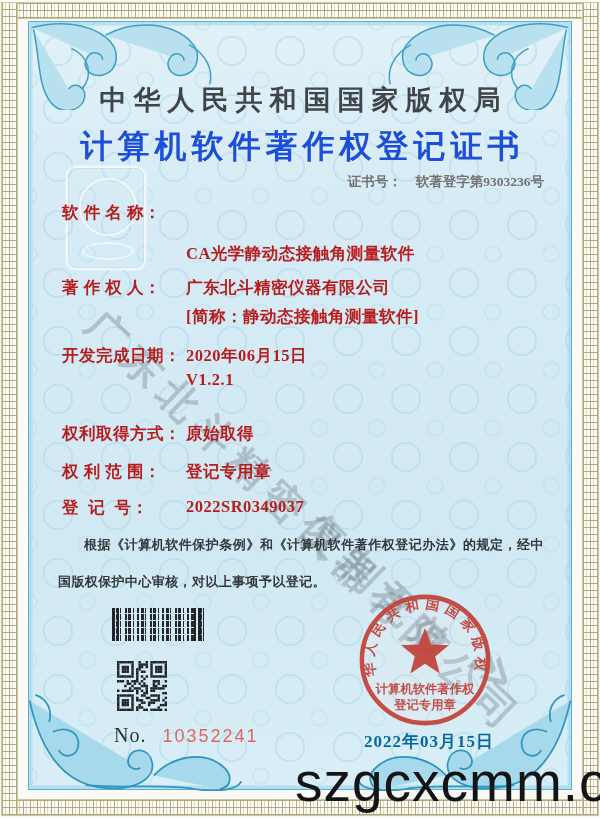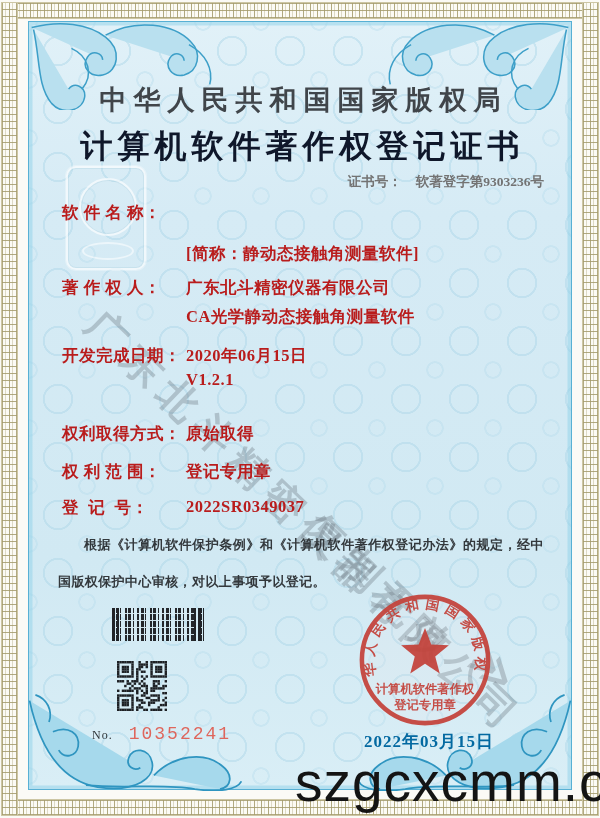--- a/index.html
+++ b/index.html
@@ -57,21 +57,21 @@
   }
 
   
   .authority {
     position:absolute; left:0; right:0; top:82px; text-align:center;
     font-size:27px; font-weight:700; letter-spacing:7px; color:#40454a;
     text-indent:7px; white-space:nowrap;
   }
   .cert-title {
     position:absolute; left:0; right:0; top:125px; text-align:center;
-    font-size:32px; font-weight:700; letter-spacing:5px; color:#0f172a;
+    font-size:32px; font-weight:700; letter-spacing:5px; color:#1d4ed8;
     text-indent:5px; white-space:nowrap;
   }
   .certno-line {
     position:absolute; right:56px; top:173px;
     font-size:13.5px; font-weight:700; color:#737373; white-space:nowrap;
   }
   .certno-line .gap { display:inline-block; width:14px; }
 
   .row { position:absolute; left:62px; display:flex; align-items:flex-start;
          font-size:16.5px; font-weight:700; color:#b91c1c; letter-spacing:.5px; }
@@ -98,23 +98,23 @@
   }
   .barcode::before { left:0; width:8px; }
   .barcode::after  { right:0; width:10px; }
 
   .qr { position:absolute; left:117px; top:661px; width:50px; height:50px; }
   .qr svg { width:100%; height:100%; fill:#1d2024; }
 
   .serial {
     position:absolute; left:92px; top:724px; white-space:nowrap;
   }
-  .serial .no { font-size:12px; color:#2f3539; letter-spacing:1px; }
+  .serial .no { font-size:20px; color:#2f3539; letter-spacing:1px;margin-left:22px; }
   .serial .num {
-    font-family:Liberation Mono, monospace;
+    font-family:Liberation Sans, sans-serif;
     font-size:18px; color:#e0584c; letter-spacing:2px; margin-left:12px; opacity:.9;
   }
 
   
   .seal { position:absolute; left:354px; top:589px; width:142px; height:142px; opacity:.93; }
   .issue-date {
     position:absolute; left:364px; top:730px; font-size:17px; font-weight:700;
     color:#0369a1; letter-spacing:1px; white-space:nowrap;
   }
 
@@ -195,22 +195,22 @@
 
   <div class="authority">中华人民共和国国家版权局</div>
   <div class="cert-title">计算机软件著作权登记证书</div>
   <div class="certno-line">
     <span>证书号：</span><span class="gap"></span><span>软著登字第9303236号</span>
   </div>
 
   <div class="row" style="top:202px">
     <span class="lbl">软 件 名 称：</span>
     <span class="val">
+      <div class="vline">CA光学静动态接触角测量软件</div>
       <div class="vline">[简称：静动态接触角测量软件]</div>
-      <div class="vline">CA光学静动态接触角测量软件</div>
       <div class="vline">V1.2.1</div>
     </span>
   </div>
   <div class="row" style="top:277px">
     <span class="lbl">著 作 权 人：</span>
     <span class="val">广东北斗精密仪器有限公司</span>
   </div>
   <div class="row" style="top:345px">
     <span class="lbl">开发完成日期：</span>
     <span class="val">2020年06月15日</span>

